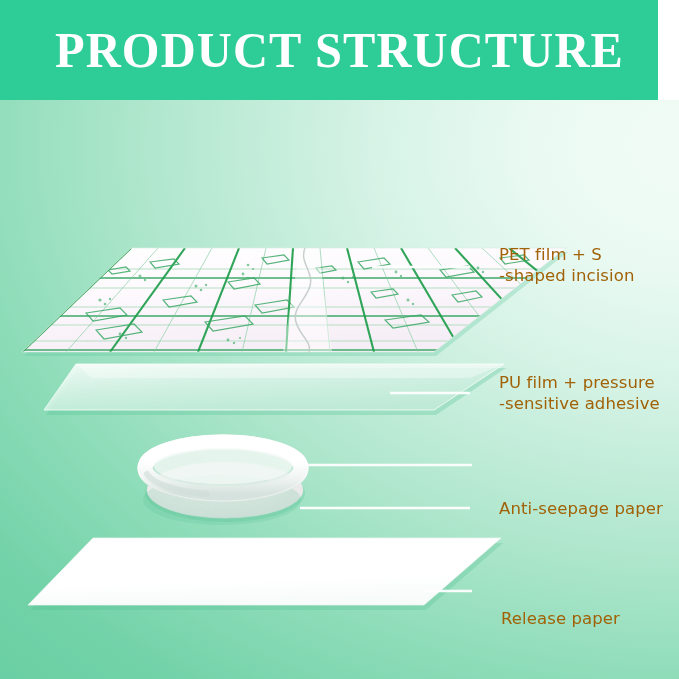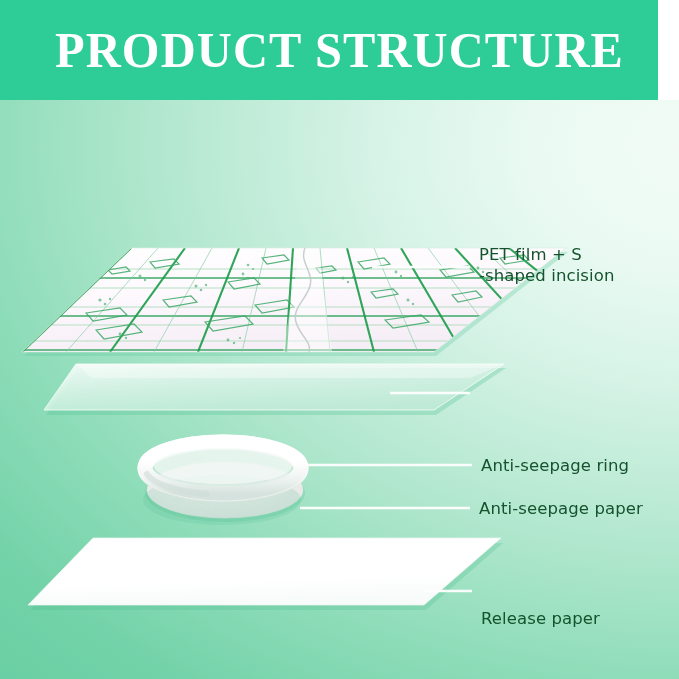--- a/index.html
+++ b/index.html
@@ -64,27 +64,28 @@
     position: absolute;
     left: 0; top: 0;
     width: 679px;
     height: 679px;
     z-index: 10;
   }
 
   
   .label {
     position: absolute;
-    color: #14532d;
+    color: #a16207;
     font-family: "DejaVu Sans", sans-serif;
     font-size: 16.5px;
     line-height: 21px;
     letter-spacing: 0.1px;
     white-space: pre-line;
     z-index: 30;
+    margin-left: 20px;
   }
   #label-pet      { left: 479px; top: 244px; }
   #label-pu       { left: 479px; top: 372px; }
   #label-ring     { left: 481px; top: 455px; }
   #label-cotton   { left: 479px; top: 498px; }
   #label-release  { left: 481px; top: 608px; }
 </style>
 </head>
 <body>
 
@@ -325,20 +326,21 @@
     </g>
 
     <g>
       <line x1="424" y1="591" x2="472" y2="591" stroke="#ffffff" stroke-width="2.4" opacity="0.95"></line>
     </g>
   </svg>
 
   <div class="label" id="label-pet">PET film + S
 -shaped incision</div>
 
-
-  <div class="label" id="label-ring">Anti-seepage ring</div>
+  <div class="label" id="label-pu">PU film + pressure
+-sensitive adhesive</div>
+
 
   <div class="label" id="label-cotton">Anti-seepage paper</div>
 
   <div class="label" id="label-release">Release paper</div>
 
 </div>
 
 </body></html>

